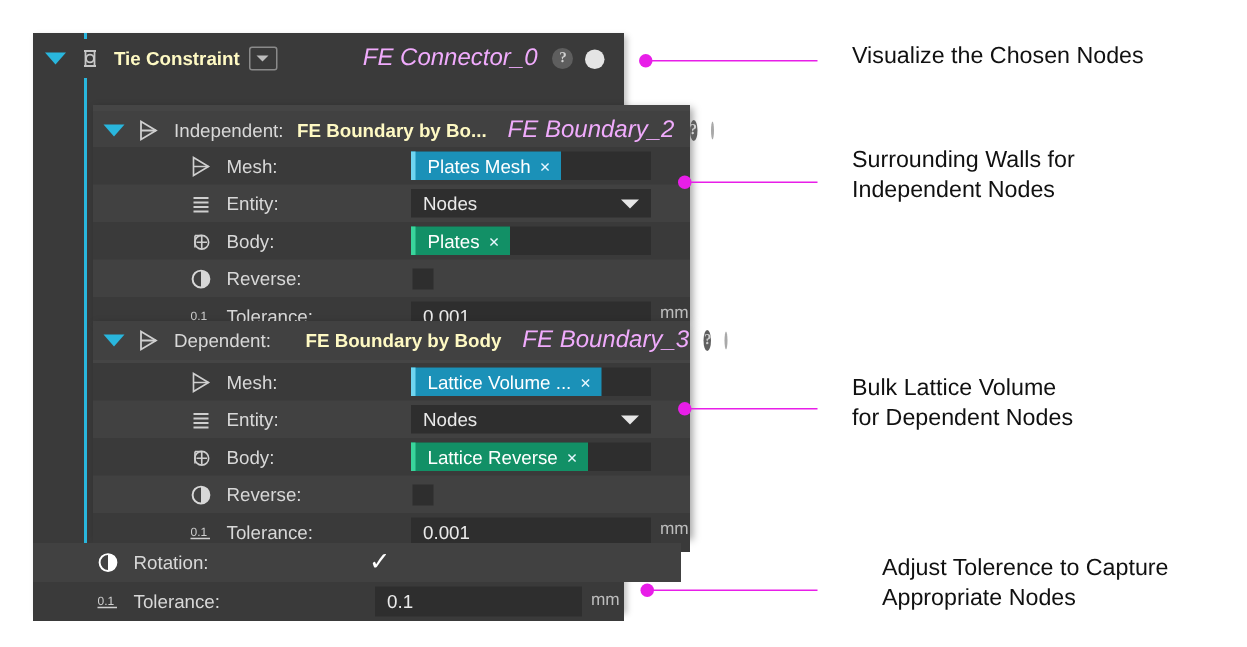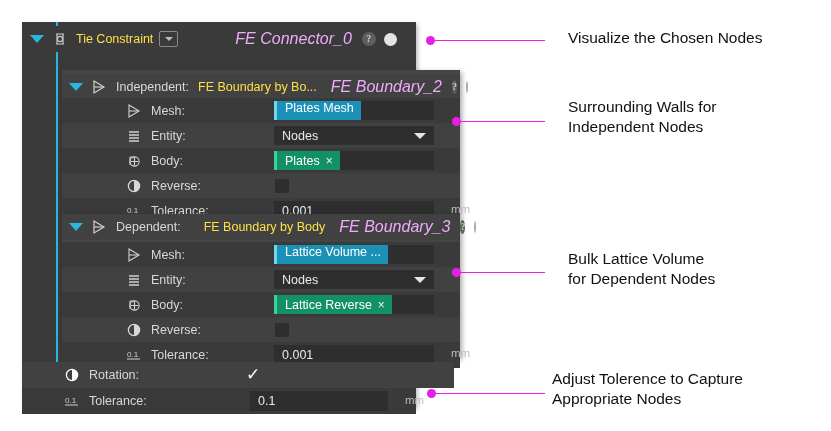--- a/index.html
+++ b/index.html
@@ -24,23 +24,23 @@
   
   .ibar{position:absolute;width:2px;background:#29b6dd;}
 
   
   .twisty{
     width:0;height:0;border-left:7px solid transparent;border-right:7px solid transparent;
     border-top:8px solid #29b6dd;
   }
 
   .lbl{color:#d8d8d8;font-size:12.5px;white-space:nowrap;}
-  .lbl-cyan-b{color:#fde047;font-size:12.5px;font-weight:normal;white-space:nowrap;}
+  .lbl-cyan-b{color:#fef9c3;font-size:12.5px;font-weight:bold;white-space:nowrap;}
   .lbl-ital{color:#f0abfc;font-size:16px;font-style:italic;white-space:nowrap;}
-  .unit{color:#bdbdbd;font-size:11.5px;margin-left:11px;}
+  .unit{color:#bdbdbd;font-size:11.5px;}
 
   
   .ico{width:16px;height:16px;display:inline-block;position:relative;flex:0 0 16px;}
   .ico svg{display:block;}
 
   .helpico{
     width:14px;height:14px;border-radius:50%;background:#5e5e5e;color:#d0d0d0;
     font-size:10px;font-weight:bold;line-height:14px;text-align:center;
     font-family:"Liberation Serif",serif;
   }
@@ -62,21 +62,21 @@
 
   
   .field{
     position:absolute;height:19px;background:#2e2e2e;display:flex;align-items:center;
   }
   .fieldval{color:#eaeaea;font-size:12.5px;padding-left:8px;}
   .chip{
     height:19px;display:flex;align-items:center;gap:6px;padding:0 7px 0 8px;
     color:#ffffff;font-size:12.5px;white-space:nowrap;
   }
-  .chip-blue{background:#1b91b8;border-left:3px solid #6fd5f0;flex-direction:column;}
+  .chip-blue{background:#1b91b8;border-left:3px solid #6fd5f0;}
   .chip-green{background:#129066;border-left:3px solid #39d49b;}
   .chip .x{font-size:12px;color:#e8f7ff;}
   .combochev{position:absolute;right:8px;width:0;height:0;
      border-left:6px solid transparent;border-right:6px solid transparent;border-top:6px solid #e6e6e6;}
 
   .cbox-off{position:absolute;width:14px;height:14px;background:#2e2e2e;}
   .cbox-on{position:absolute;color:#ffffff;font-size:17px;line-height:14px;font-weight:bold;}
 
   
   .anno{position:absolute;color:#111111;font-size:15.5px;line-height:20px;white-space:pre;}
@@ -340,14 +340,14 @@
 <div class="anno" style="left:568px;top:97px;">Surrounding Walls for
 Independent Nodes</div>
 
 <div class="ldot" style="left:452px;top:268px;"></div>
 <div class="leader" style="left:459px;top:271.5px;width:86px;"></div>
 <div class="anno" style="left:568px;top:249px;">Bulk Lattice Volume
 for Dependent Nodes</div>
 
 <div class="ldot" style="left:427px;top:389px;"></div>
 <div class="leader" style="left:434px;top:392.5px;width:111px;"></div>
-<div class="anno" style="left:552px;top:369px;">Adjust Tolerence to Capture
+<div class="anno" style="left:588px;top:369px;">Adjust Tolerence to Capture
 Appropriate Nodes</div>
 
 </body></html>

